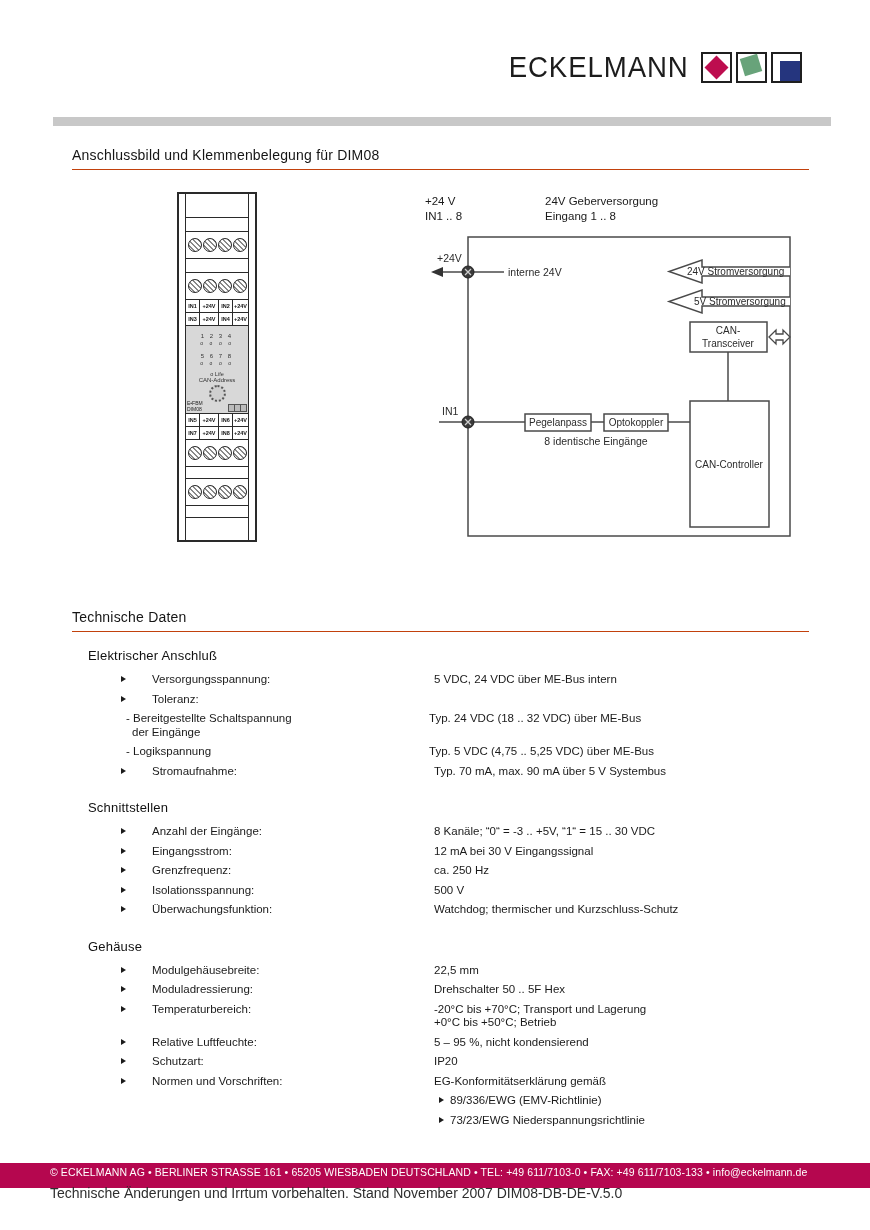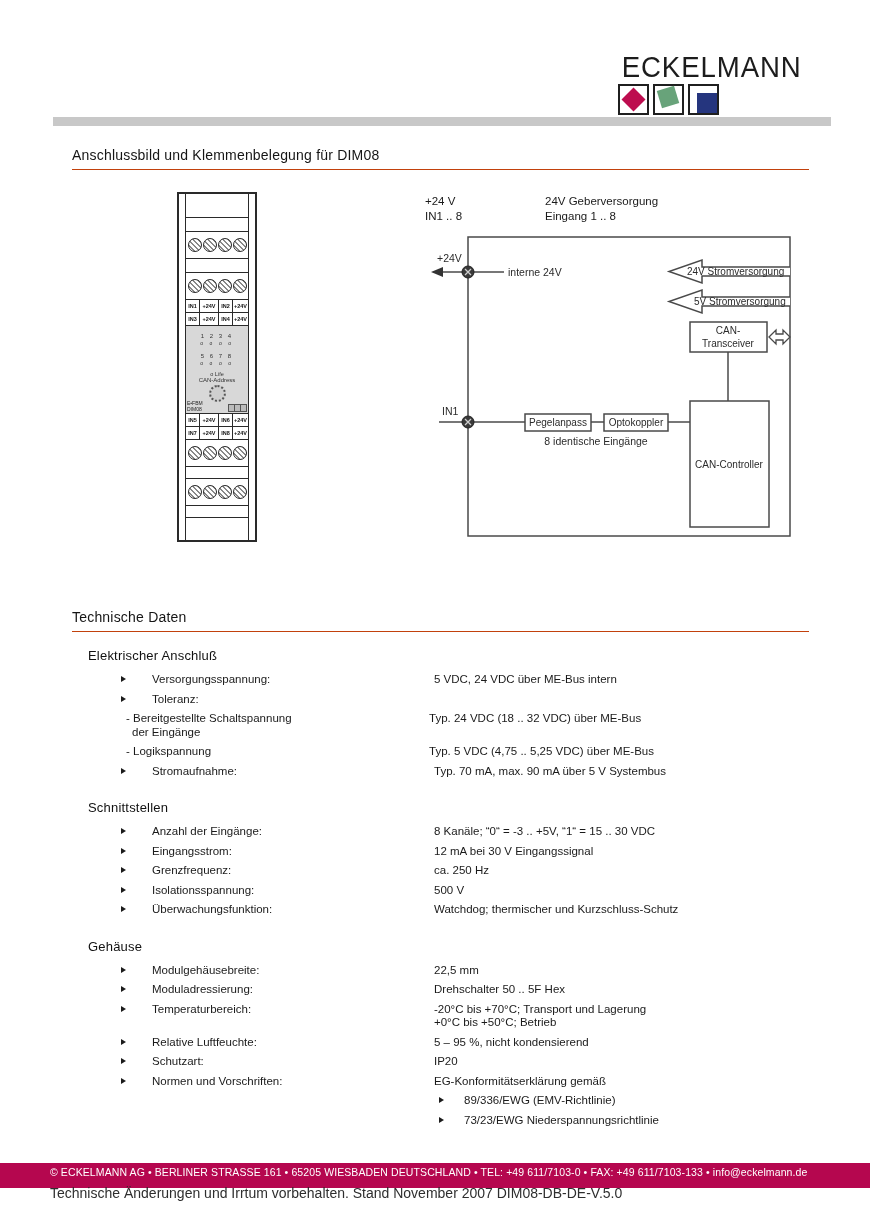--- a/index.html
+++ b/index.html
@@ -2,21 +2,21 @@
 <html><head>
 <meta charset="utf-8">
 <style>
   html,body{margin:0;padding:0;}
   body{
     width:870px;height:1230px;position:relative;background:#ffffff;
     font-family:"Liberation Sans",sans-serif;color:#1a1a1a;overflow:hidden;
     -webkit-font-smoothing:antialiased;
   }
   
-  .logo{position:absolute;top:50px;right:68px;display:flex;align-items:flex-start;flex-direction:column;}
+  .logo{position:absolute;top:50px;right:68px;display:flex;align-items:center;}
   .logo-text{font-size:30px;letter-spacing:1px;color:#1c1c1c;transform:scaleX(.92);transform-origin:right center;font-weight:400;}
   .logo-squares{display:flex;margin-left:8px;}
   .lsq{width:27px;height:27px;border:2px solid #1f1f1f;background:#fff;position:relative;margin-left:4px;overflow:visible;}
   .lsq .fill{position:absolute;}
   .lsq1 .fill{width:17px;height:17px;left:5px;top:5px;transform:rotate(45deg);}
   .lsq2 .fill{width:18px;height:18px;left:4px;top:2px;transform:rotate(-17deg);}
   .lsq3 .fill{width:20px;height:20px;right:0;bottom:0;}
   
   .graybar{position:absolute;left:53px;top:117px;width:778px;height:9px;}
   
@@ -62,21 +62,21 @@
   .trow{display:flex;align-items:flex-start;font-size:11.5px;line-height:13.5px;margin-bottom:6px;color:#1a1a1a;}
   .tri{flex:0 0 6px;width:0;height:0;border-left:5.5px solid #1c1c1c;border-top:3.5px solid transparent;
     border-bottom:3.5px solid transparent;margin-left:33px;margin-top:3px;}
   .lbl{margin-left:20px;flex:0 0 282px;}
   .val{flex:1;}
   .trow.sub .lbl{margin-left:38px;flex:0 0 303px;}
   .trow.bottom{align-items:flex-start;}
   .lbl2{padding-left:6px;}
   .trow.norm{padding-left:351px;}
   .trow.norm .tri{margin-left:0;}
-  .subval{margin-left:14px;text-align:center;}
+  .subval{text-align:center;}
   
   .footbar{position:absolute;left:0;top:1163px;width:870px;height:25px;line-height:19px;
     color:#ffffff;font-size:10.5px;padding-left:50px;box-sizing:border-box;letter-spacing:.1px;white-space:nowrap;}
   .footnote{position:absolute;left:50px;top:1185px;font-size:14px;color:#2e2e2e;}
 </style>
 </head>
 <body>
 
 <div class="logo">
   <span class="logo-text">ECKELMANN</span>

